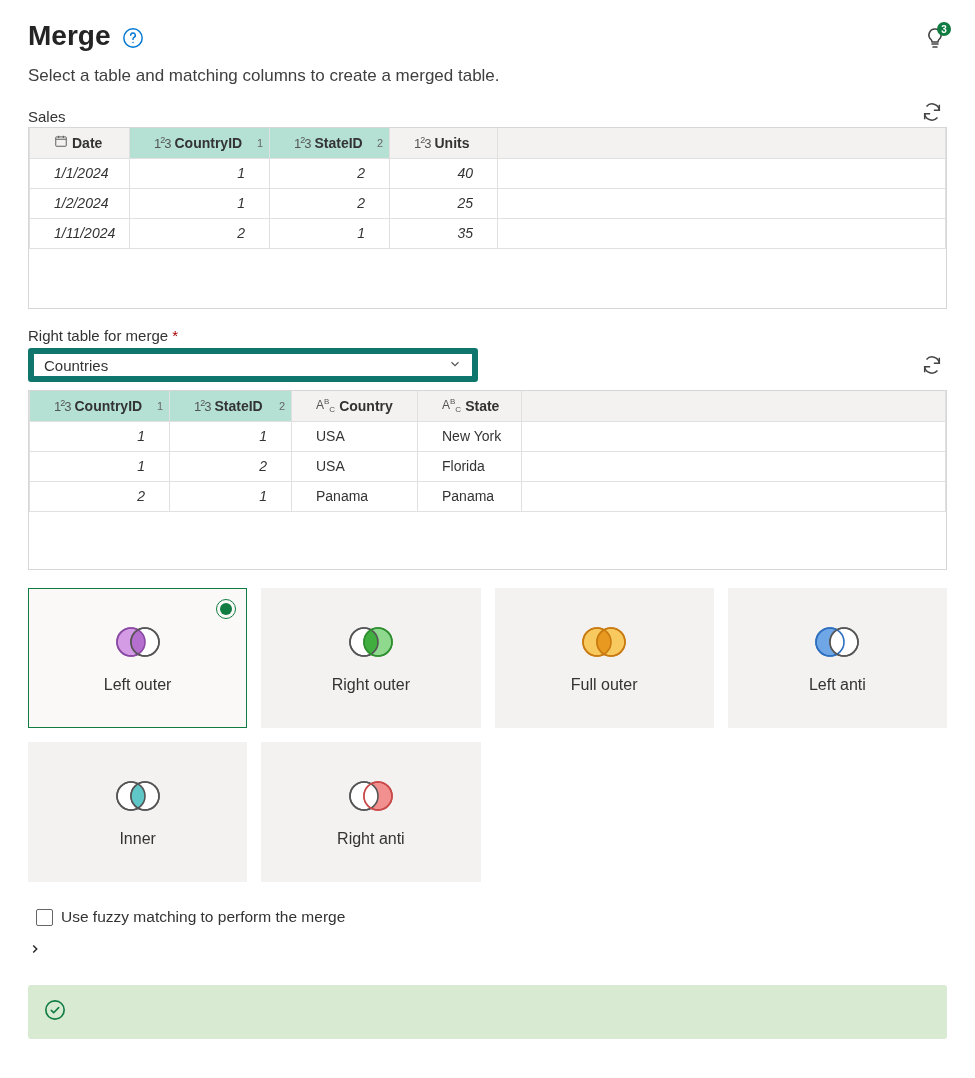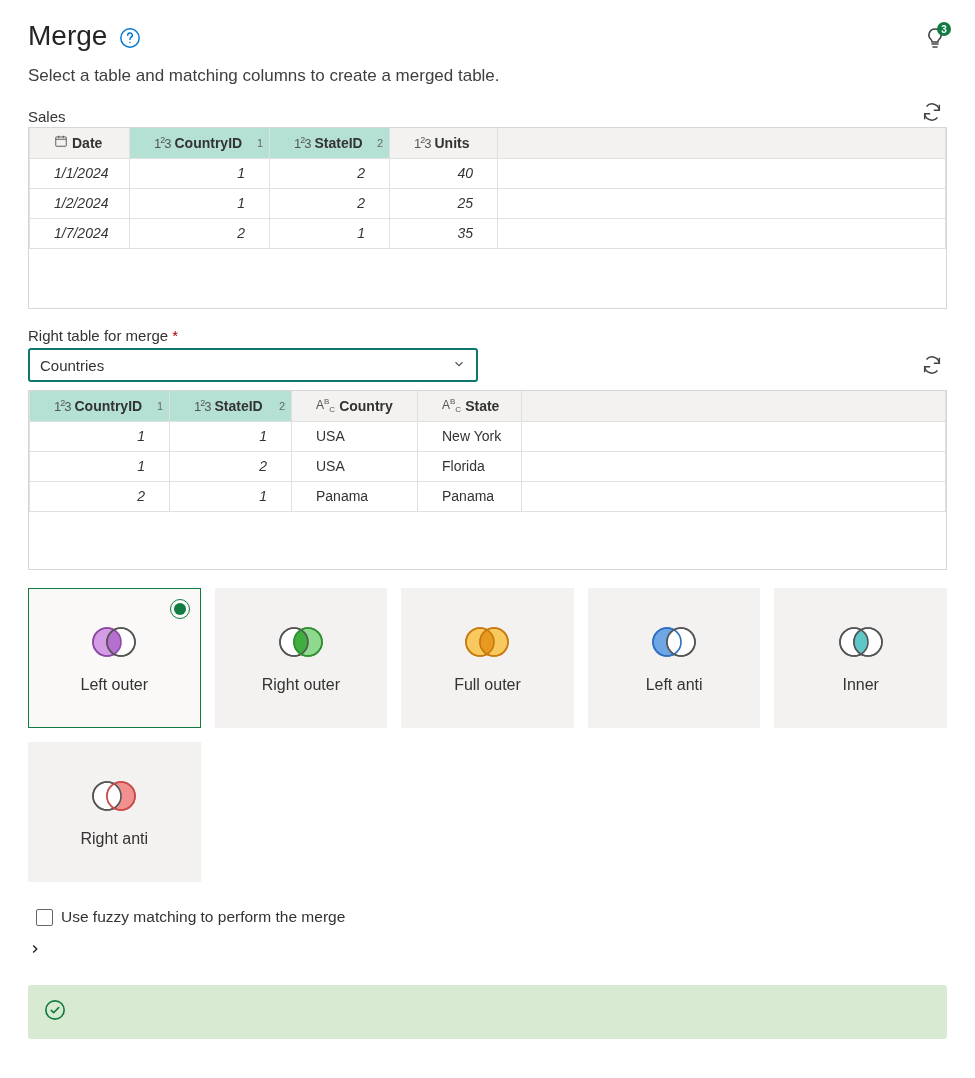--- a/index.html
+++ b/index.html
@@ -7,21 +7,21 @@
     margin: 0;
     font-family: "Segoe UI", -apple-system, BlinkMacSystemFont, sans-serif;
     font-size: 14px;
     color: #333;
     background: #fff;
     padding: 20px 28px;
     width: 975px;
   }
   .header-row { display: flex; align-items: center; justify-content: space-between; }
   .header-left { display: flex; align-items: center; gap: 12px; }
-  h1 { font-size: 28px; font-weight: 400; margin: 0 0 4px 0; color: #242424; }
+  h1 { font-size: 28px; font-weight: 700; margin: 0 0 4px 0; color: #242424; }
   .subtitle { font-size: 17px; color: #3f3f3f; margin: 10px 0 22px 0; }
   .help-icon { color: #0078d4; display: inline-flex; }
   .ideas-icon { position: relative; display: inline-flex; }
   .ideas-badge {
     position: absolute; top: -4px; right: -4px;
     background: #107c41; color: #fff;
     font-size: 10px; font-weight: 600;
     width: 14px; height: 14px; border-radius: 50%;
     display: flex; align-items: center; justify-content: center;
   }
@@ -74,29 +74,29 @@
   }
   .table-wrap {
     border: 1px solid #d6d6d6;
     height: 180px;
     overflow: hidden;
   }
   .table-wrap table { border: none; }
   .table-wrap td, .table-wrap th { border-top: none; }
   .select-box {
     width: 450px; height: 34px;
-    border: 2px solid #0f766e; border-radius: 3px;
+    border: 6px solid #0f766e; border-radius: 3px;
     display: flex; align-items: center; justify-content: space-between;
     padding: 0 10px; font-size: 15px; color: #333;
     margin: 4px 0 8px 0; cursor: pointer;
   }
   .section-joinkind { margin-top: 10px; }
   .join-grid {
     display: grid;
-    grid-template-columns: repeat(5, 1fr);
+    grid-template-columns: repeat(4, 1fr);
     gap: 14px;
     margin-top: 6px;
   }
   .join-card {
     background: #f3f2f1;
     height: 140px;
     display: flex; flex-direction: column;
     align-items: center; justify-content: center;
     gap: 14px;
     position: relative;
@@ -238,21 +238,21 @@
             <td></td>
           </tr>
           <tr>
             <td class="numcell">1/2/2024</td>
             <td class="numcell">1</td>
             <td class="numcell">2</td>
             <td class="numcell">25</td>
             <td></td>
           </tr>
           <tr>
-            <td class="numcell">1/7/2024</td>
+            <td class="numcell">1/11/2024</td>
             <td class="numcell">2</td>
             <td class="numcell">1</td>
             <td class="numcell">35</td>
             <td></td>
           </tr>
         </tbody>
     </table>
   </div>
 </div>
 

